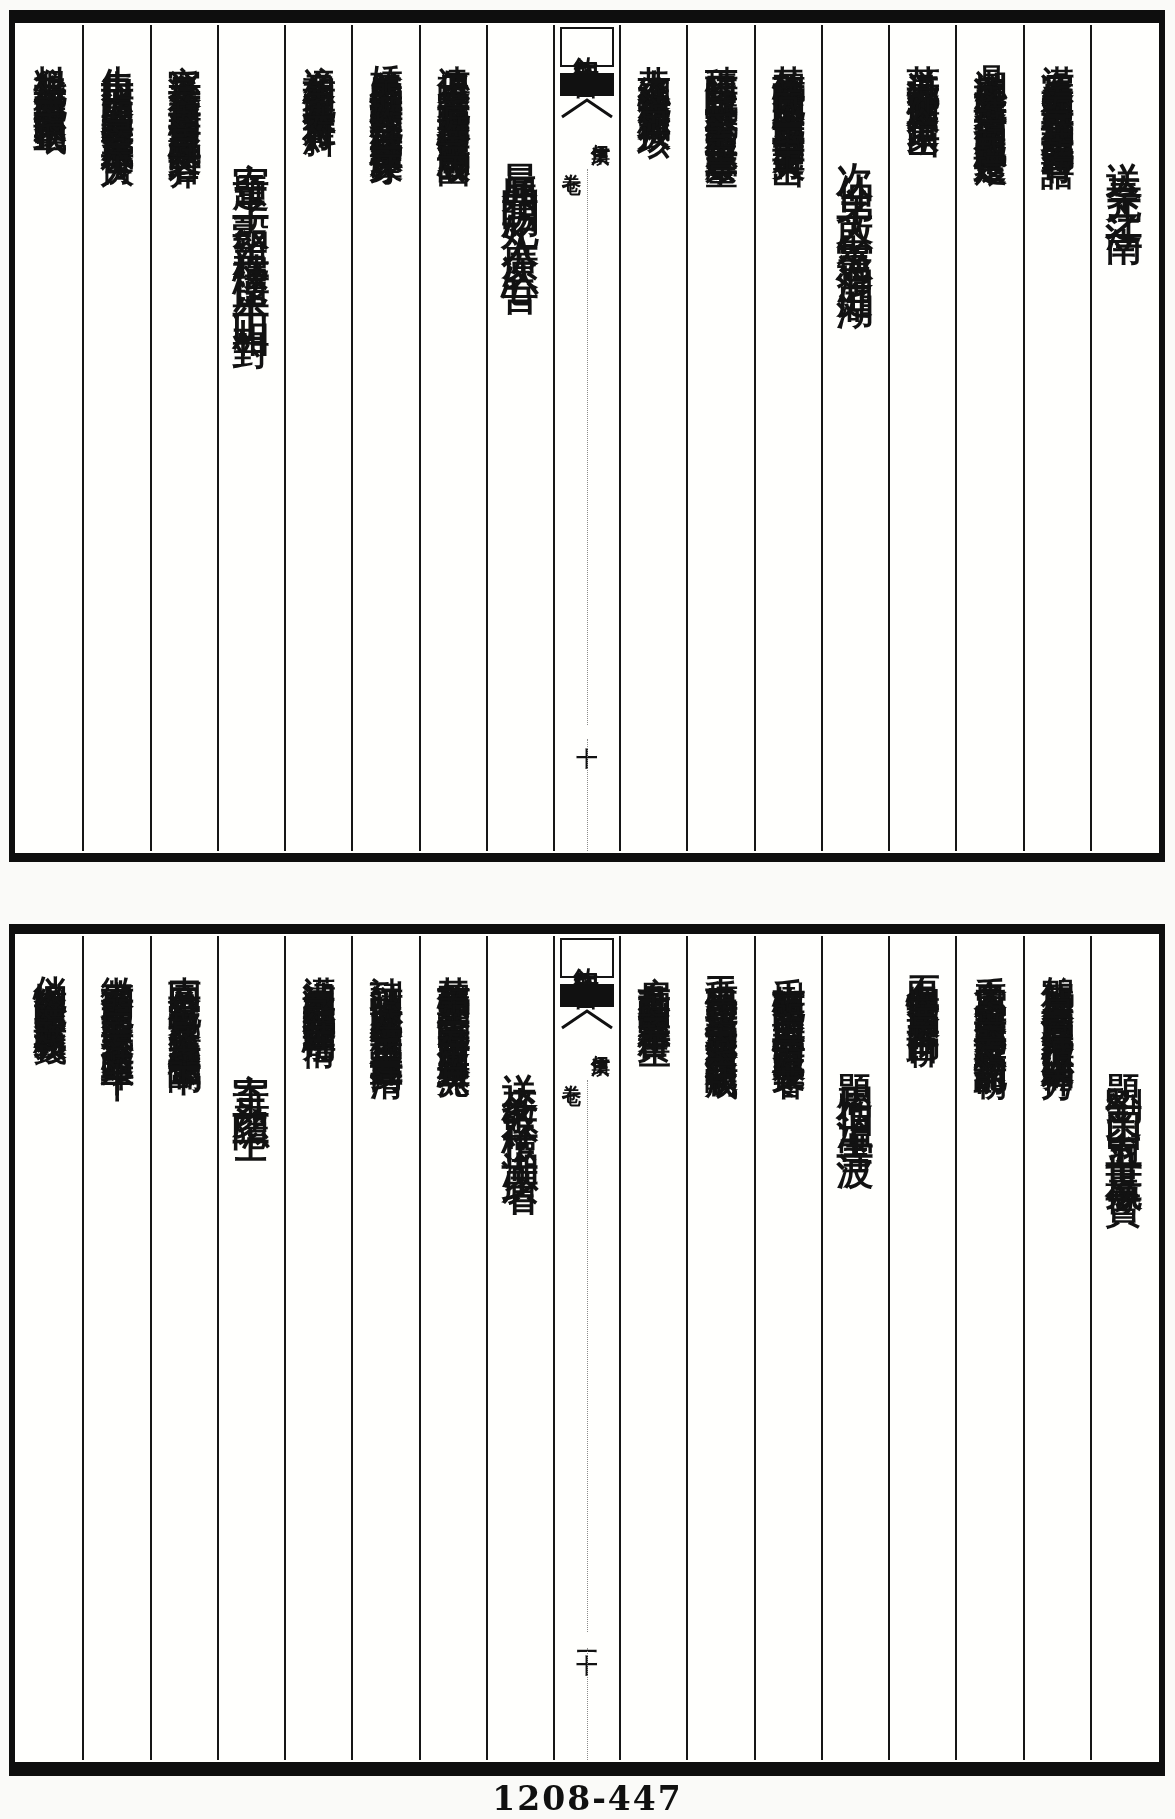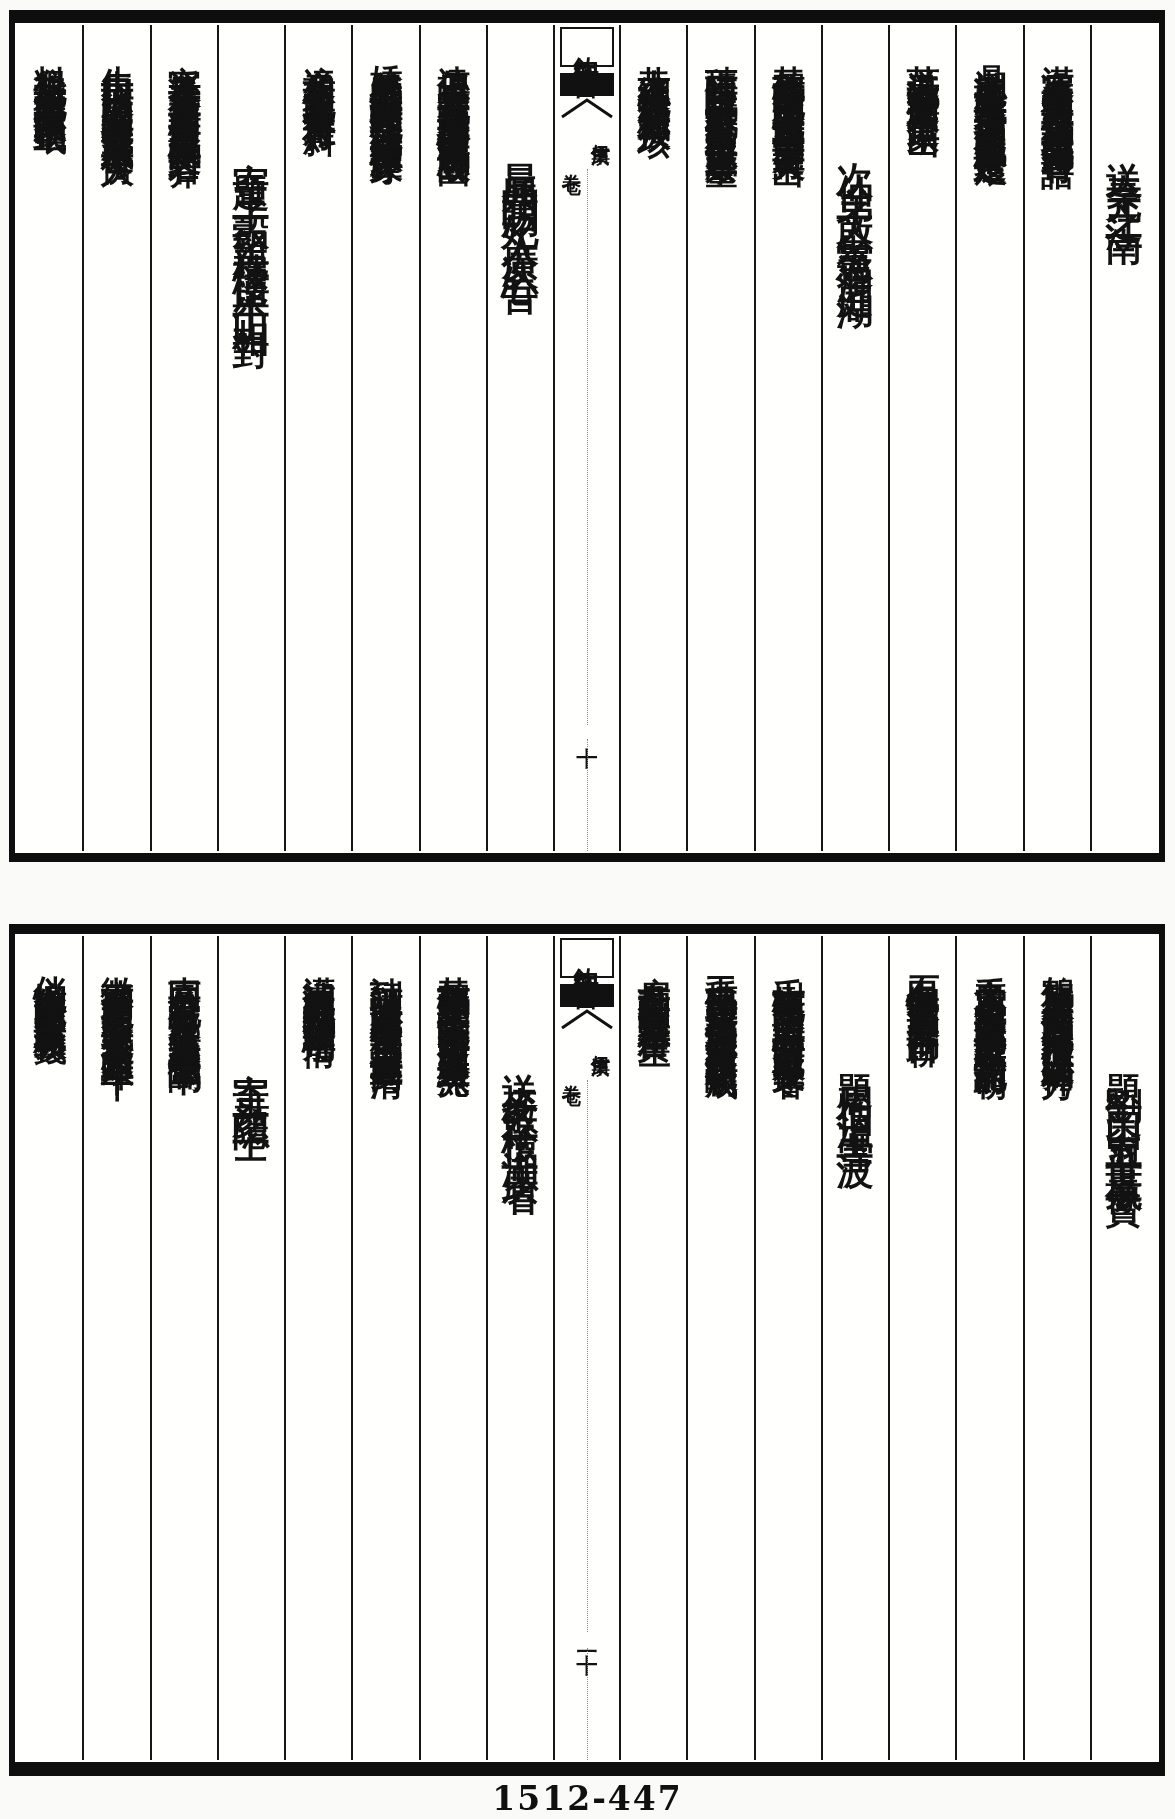--- a/index.html
+++ b/index.html
@@ -207,14 +207,14 @@
           <span class="vtext">南園分首記當年東郡文星遠避躔機事秪生鷗閣下</span>
         </div>
         <div class="col body">
           <span class="vtext">徵書不到鹿門邊中囯歲取禾三百美酒時煩斗十千</span>
         </div>
         <div class="col body">
           <span class="vtext">倘憶幽禽能喚客還家留取杖頭錢</span>
         </div>
       </div>
   </div>
-  <div class="page-number">1512-447</div>
+  <div class="page-number">1208-447</div>
 </div>
 
 </body></html>

